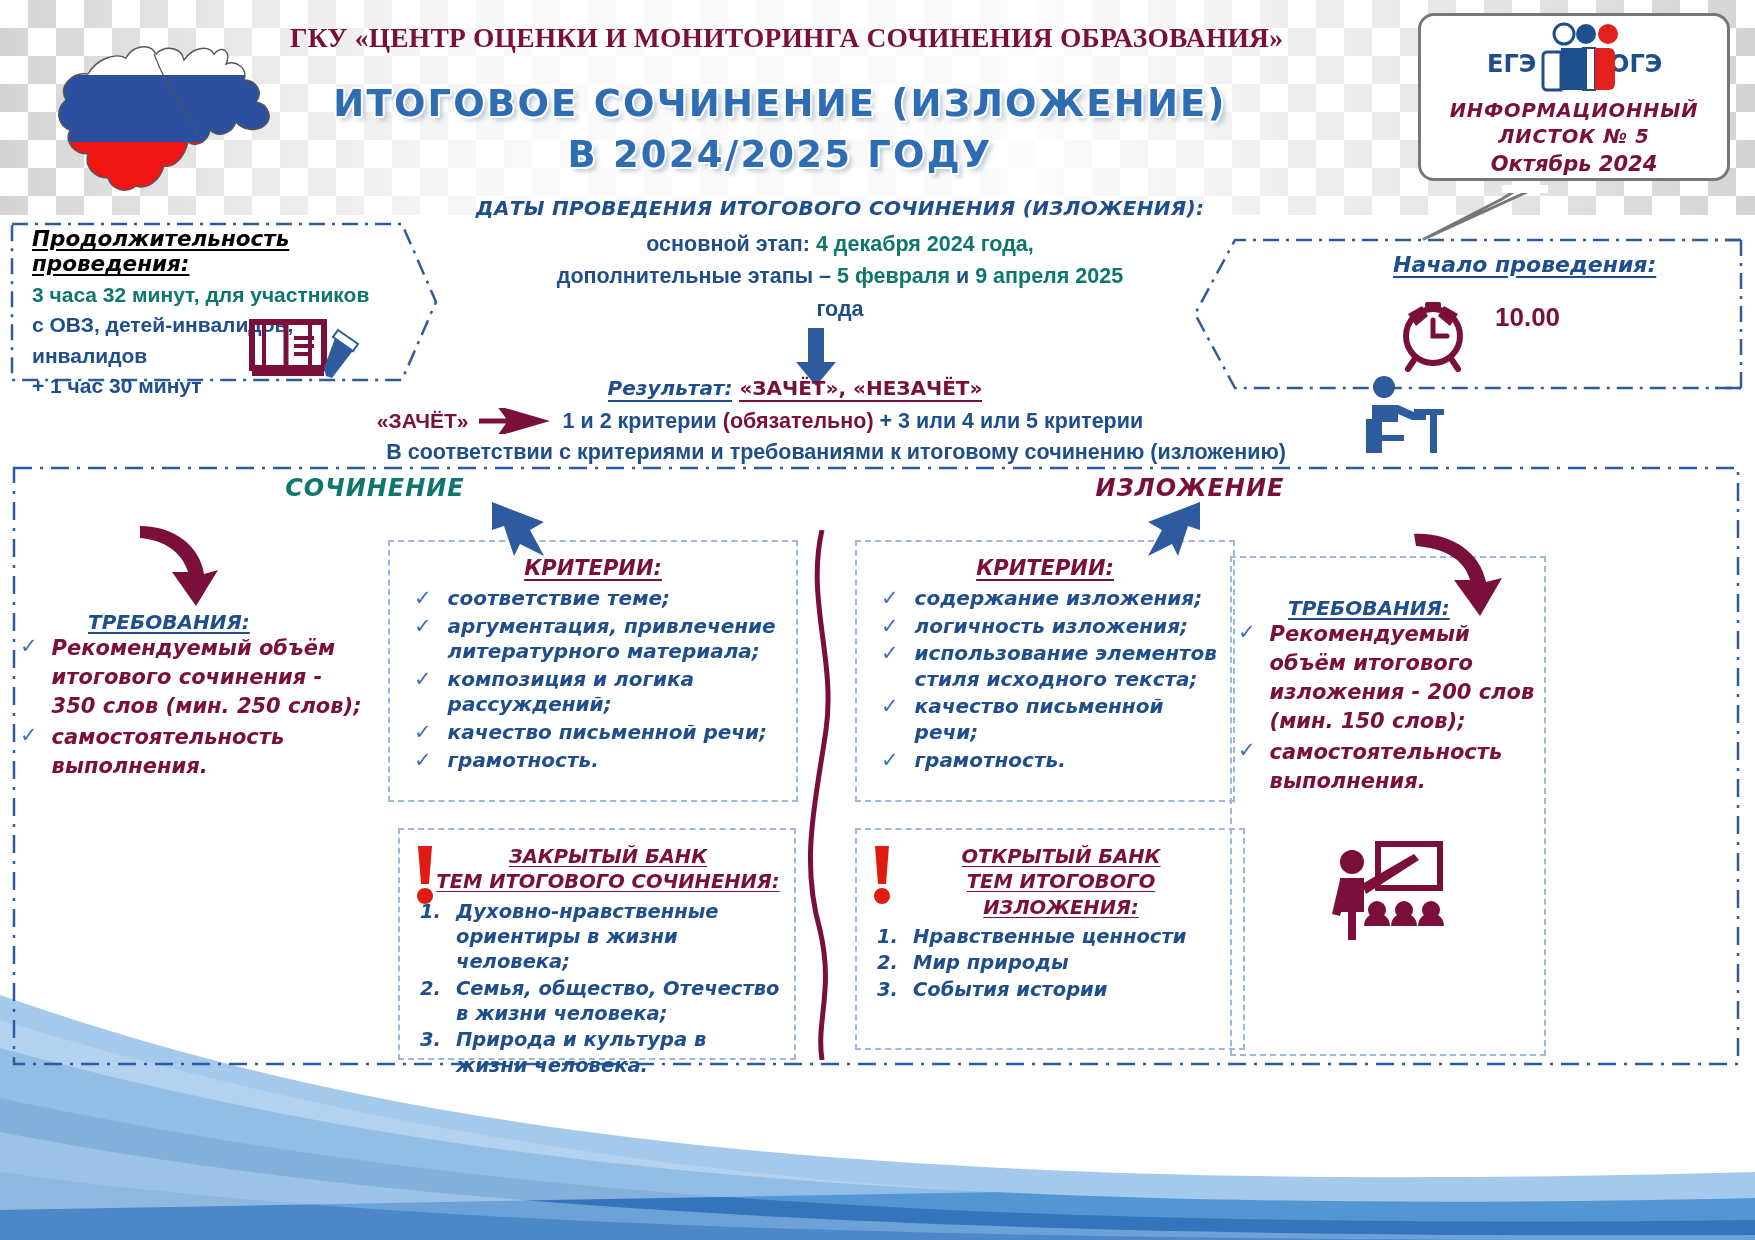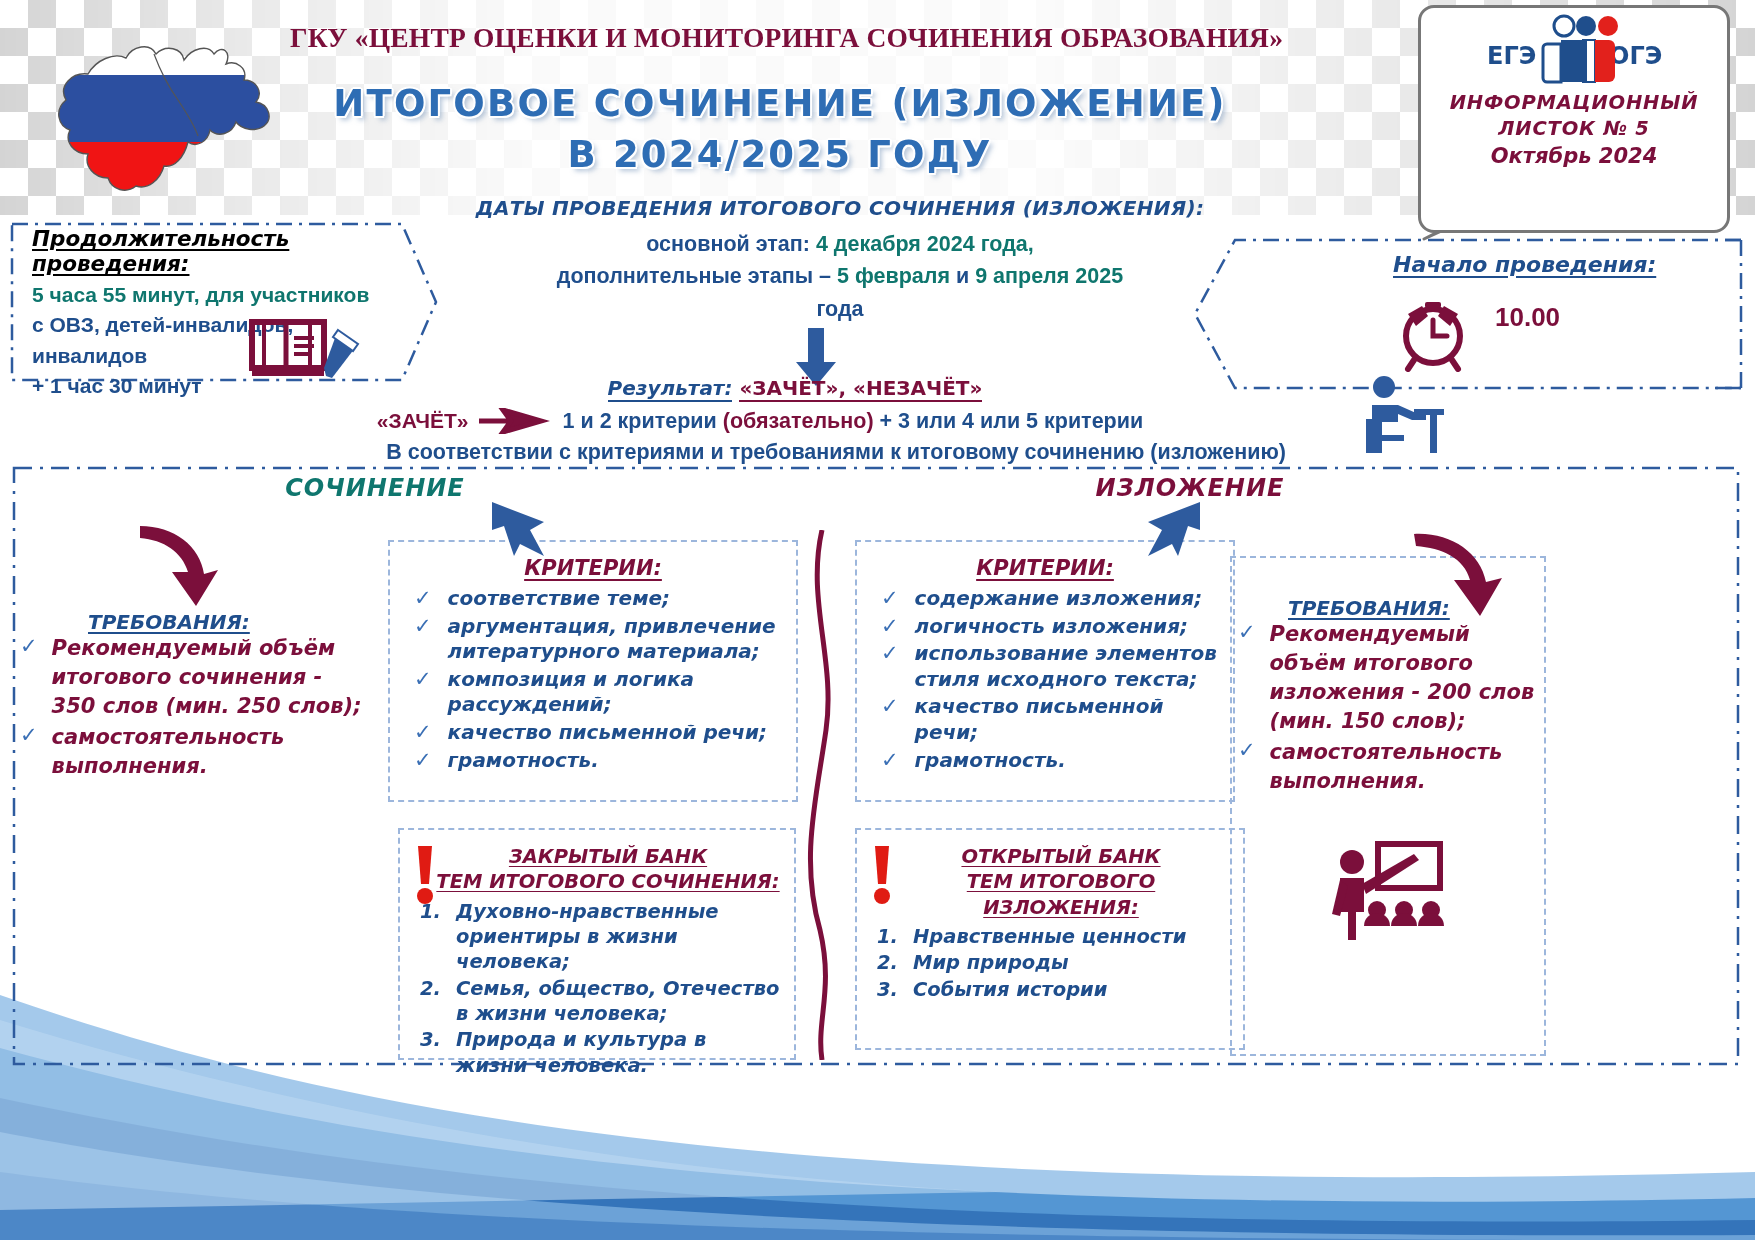--- a/index.html
+++ b/index.html
@@ -44,21 +44,21 @@
     letter-spacing: 2.2px;
     color: #2e6db4;
     text-shadow:
       2px 0 0 #ffffff, -2px 0 0 #ffffff, 0 2px 0 #ffffff, 0 -2px 0 #ffffff,
       1.5px 1.5px 0 #ffffff, -1.5px 1.5px 0 #ffffff, 1.5px -1.5px 0 #ffffff, -1.5px -1.5px 0 #ffffff,
       4px 4px 5px rgba(120,150,185,.55);
   }
 
   
   .bubble {
-    position: absolute; left: 1418px; top: 5px; width: 312px; height: 228px;
+    position: absolute; left: 1418px; top: 13px; width: 312px; height: 168px;
     background: #fff; border: 3px solid #777; border-radius: 16px; z-index: 4;
   }
   .bubble-tail { position: absolute; left: 1410px; top: 185px; width: 140px; height: 62px; z-index: 3; }
   .ege-logo { position: absolute; left: 60px; top: 6px; width: 190px; height: 74px; }
   .bubble-text {
     position: absolute; left: 0; top: 82px; width: 100%;
     text-align: center; color: #7b0f3b;
     font-family: "DejaVu Sans", sans-serif;
     font-weight: bold; font-style: italic; font-size: 19.5px; line-height: 1.34;
     letter-spacing: .8px;
@@ -294,21 +294,21 @@
     <div>ЛИСТОК № 5</div>
     <div class="ln3">Октябрь 2024</div>
   </div>
 </div>
 
 <svg class="hex-left" viewBox="0 0 428 160">
   <path d="M2,2 H392 L426,80 L392,158 H2 Z" fill="none" stroke="#2e5b9e" stroke-width="2.5" stroke-dasharray="16 7 3 7" stroke-linecap="butt"></path>
 </svg>
 <div class="dur-content">
   <div class="dur-head">Продолжительность проведения:</div>
-  <div class="dur-line"><span class="maroon">5 часа 55 минут, для участников</span></div>
+  <div class="dur-line"><span class="maroon">3 часа 32 минут, для участников</span></div>
   <div class="dur-line">с ОВЗ, детей-инвалидов,</div>
   <div class="dur-line">инвалидов</div>
   <div class="dur-line">+ 1 час 30 минут</div>
 </div>
 <svg class="book-pencil" viewBox="0 0 118 68">
   <path d="M4,10 h72 v46 h-72 z" fill="none" stroke="#7b0f3b" stroke-width="6"></path>
   <path d="M38,12 v44" stroke="#7b0f3b" stroke-width="5"></path>
   <path d="M16,10 v46 M62,10 v46" stroke="#7b0f3b" stroke-width="4"></path>
   <path d="M46,26 h20 M46,34 h20 M46,42 h14" stroke="#7b0f3b" stroke-width="4"></path>
   <path d="M4,56 h72 v8 h-72 z" fill="#7b0f3b"></path>

